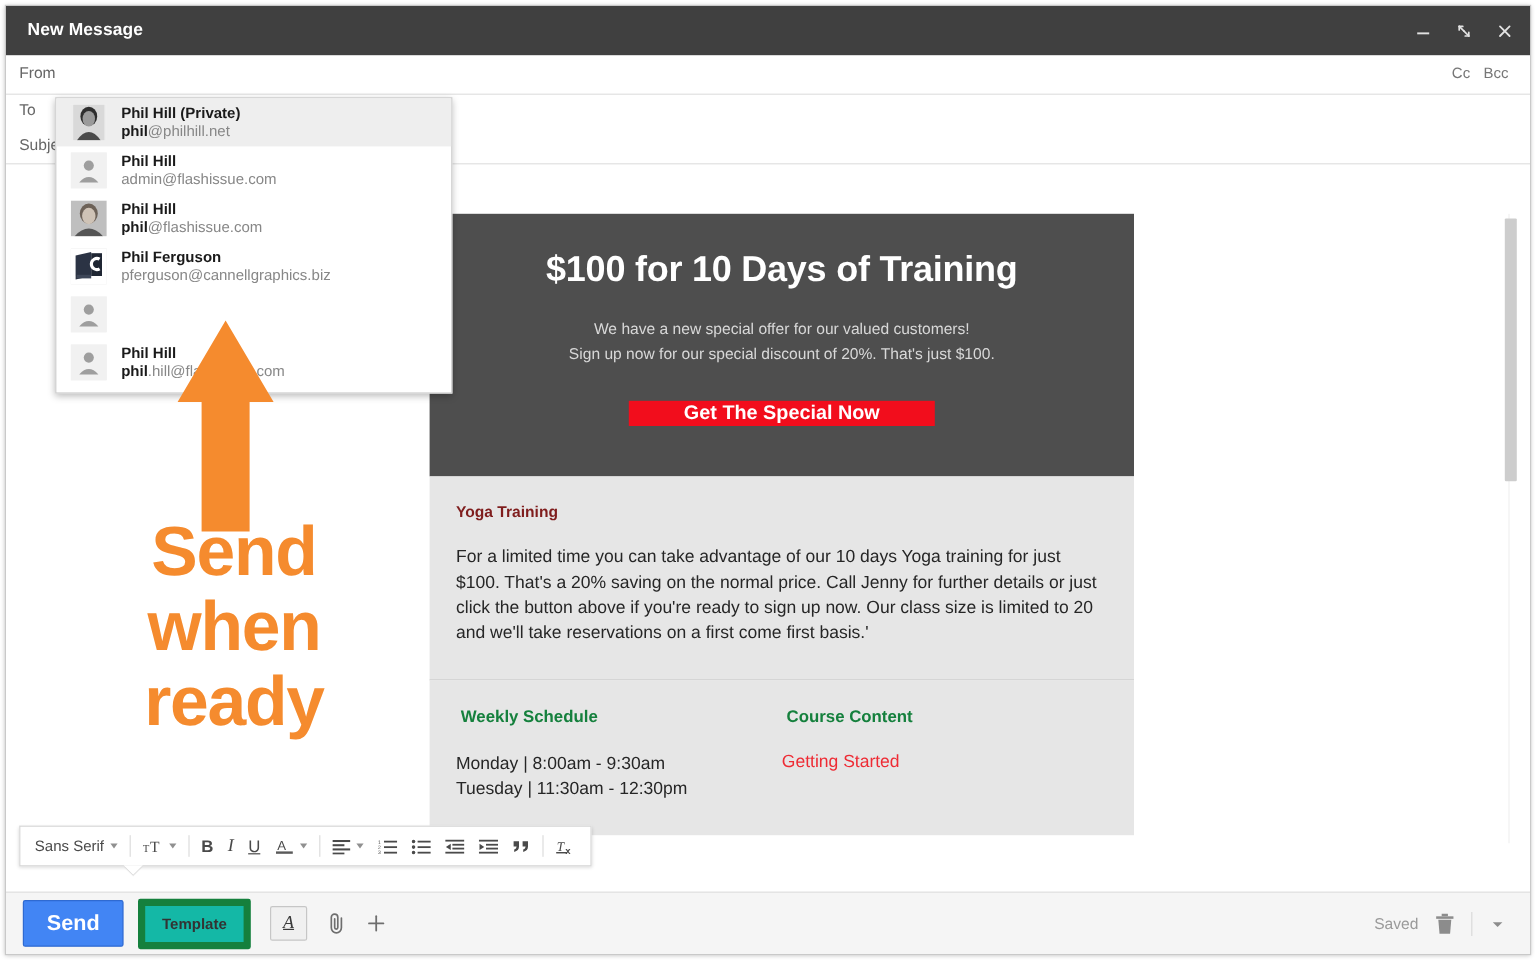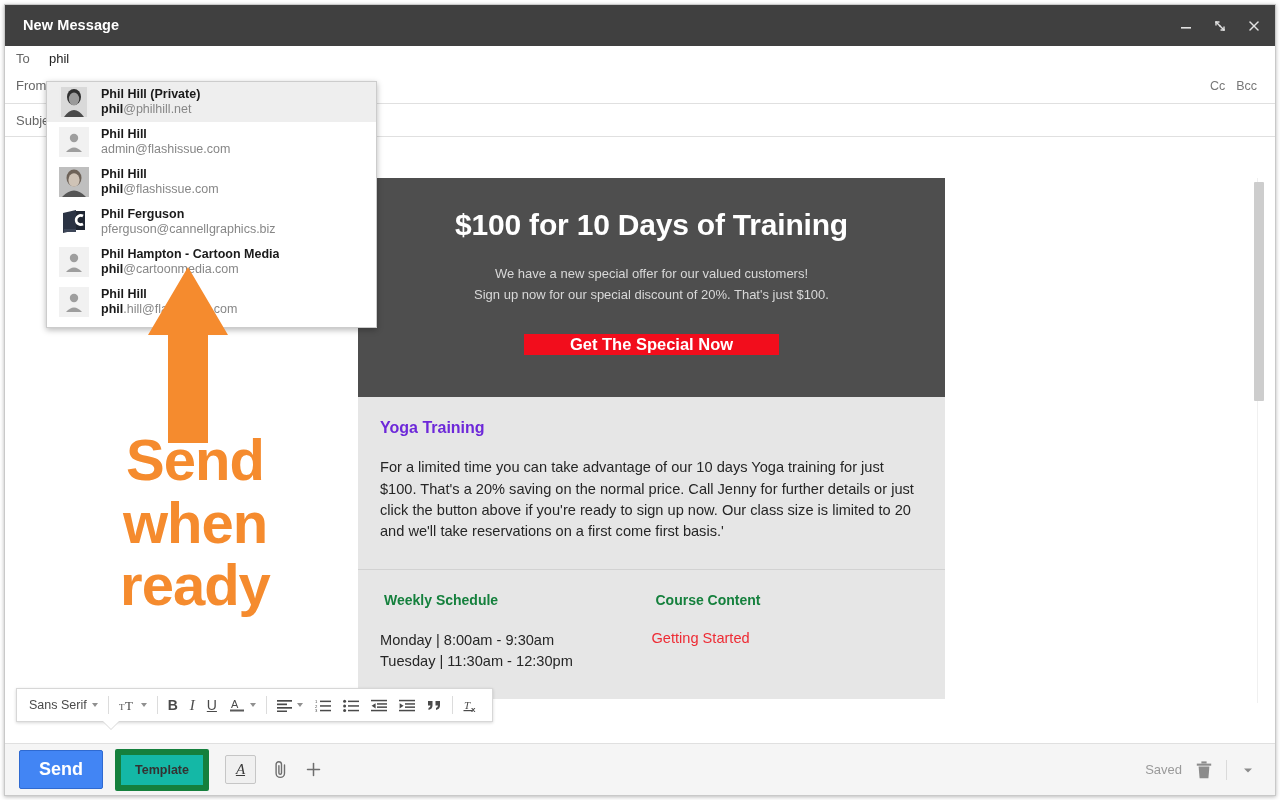--- a/index.html
+++ b/index.html
@@ -191,23 +191,23 @@
     cursor: pointer;
   }
 
   .tpl-section {
     background: #e6e6e6;
     border-bottom: 1px solid #d2d2d2;
     padding: 22px 22px 26px;
   }
   .tpl-section h2 {
     margin: 0 0 20px;
-    font-size: 16px;
-    font-weight: bold;
-    color: #6d28d9;
+    font-size: 13px;
+    font-weight: bold;
+    color: #7f1d1d;
   }
   .tpl-section p {
     margin: 0;
     font-size: 14.6px;
     line-height: 1.47;
     color: #262626;
   }
 
   .tpl-cols {
     background: #e6e6e6;
@@ -410,30 +410,30 @@
         <div class="win-btn">
           <svg width="14" height="14" viewBox="0 0 14 14" stroke="#e2e2e2" stroke-width="1.5" stroke-linecap="round">
             <path d="M3 3 L11 11"></path>
               <path d="M11 3 L3 11"></path>
           </svg>
         </div>
       </div>
     </div>
 
     <div class="fields">
-      <div class="field-row to">
-        <div class="field-label">To</div>
-        <div class="field-value">phil</div>
-      </div>
       <div class="field-row from">
         <div class="field-label">From</div>
         <div class="ccbcc">
           <span>Cc</span>
           <span>Bcc</span>
         </div>
+      </div>
+      <div class="field-row to">
+        <div class="field-label">To</div>
+        <div class="field-value">phil</div>
       </div>
       <div class="field-row subject">
         <div class="field-label">Subject</div>
       </div>
     </div>
 
     <div class="body-area">
       <div class="tpl">
 
         <div class="tpl-hero">
@@ -531,24 +531,20 @@
       </div>
 
       <div class="ac-item">
         <div class="ac-avatar">
           <svg width="30" height="30" viewBox="0 0 30 30">
             <rect width="30" height="30" fill="#f1f1f1"></rect>
             <circle cx="15" cy="11" r="4.2" fill="#9e9e9e"></circle>
             <path d="M7 25 Q15 16 23 25 Z" fill="#9e9e9e"></path>
           </svg>
         </div>
-        <div class="ac-text">
-          <div class="ac-name">Phil Hampton - Cartoon Media</div>
-          <div class="ac-mail"><b>phil</b><span>@cartoonmedia.com</span></div>
-        </div>
       </div>
 
       <div class="ac-item">
         <div class="ac-avatar">
           <svg width="30" height="30" viewBox="0 0 30 30">
             <rect width="30" height="30" fill="#f1f1f1"></rect>
             <circle cx="15" cy="11" r="4.2" fill="#9e9e9e"></circle>
             <path d="M7 25 Q15 16 23 25 Z" fill="#9e9e9e"></path>
           </svg>
         </div>

